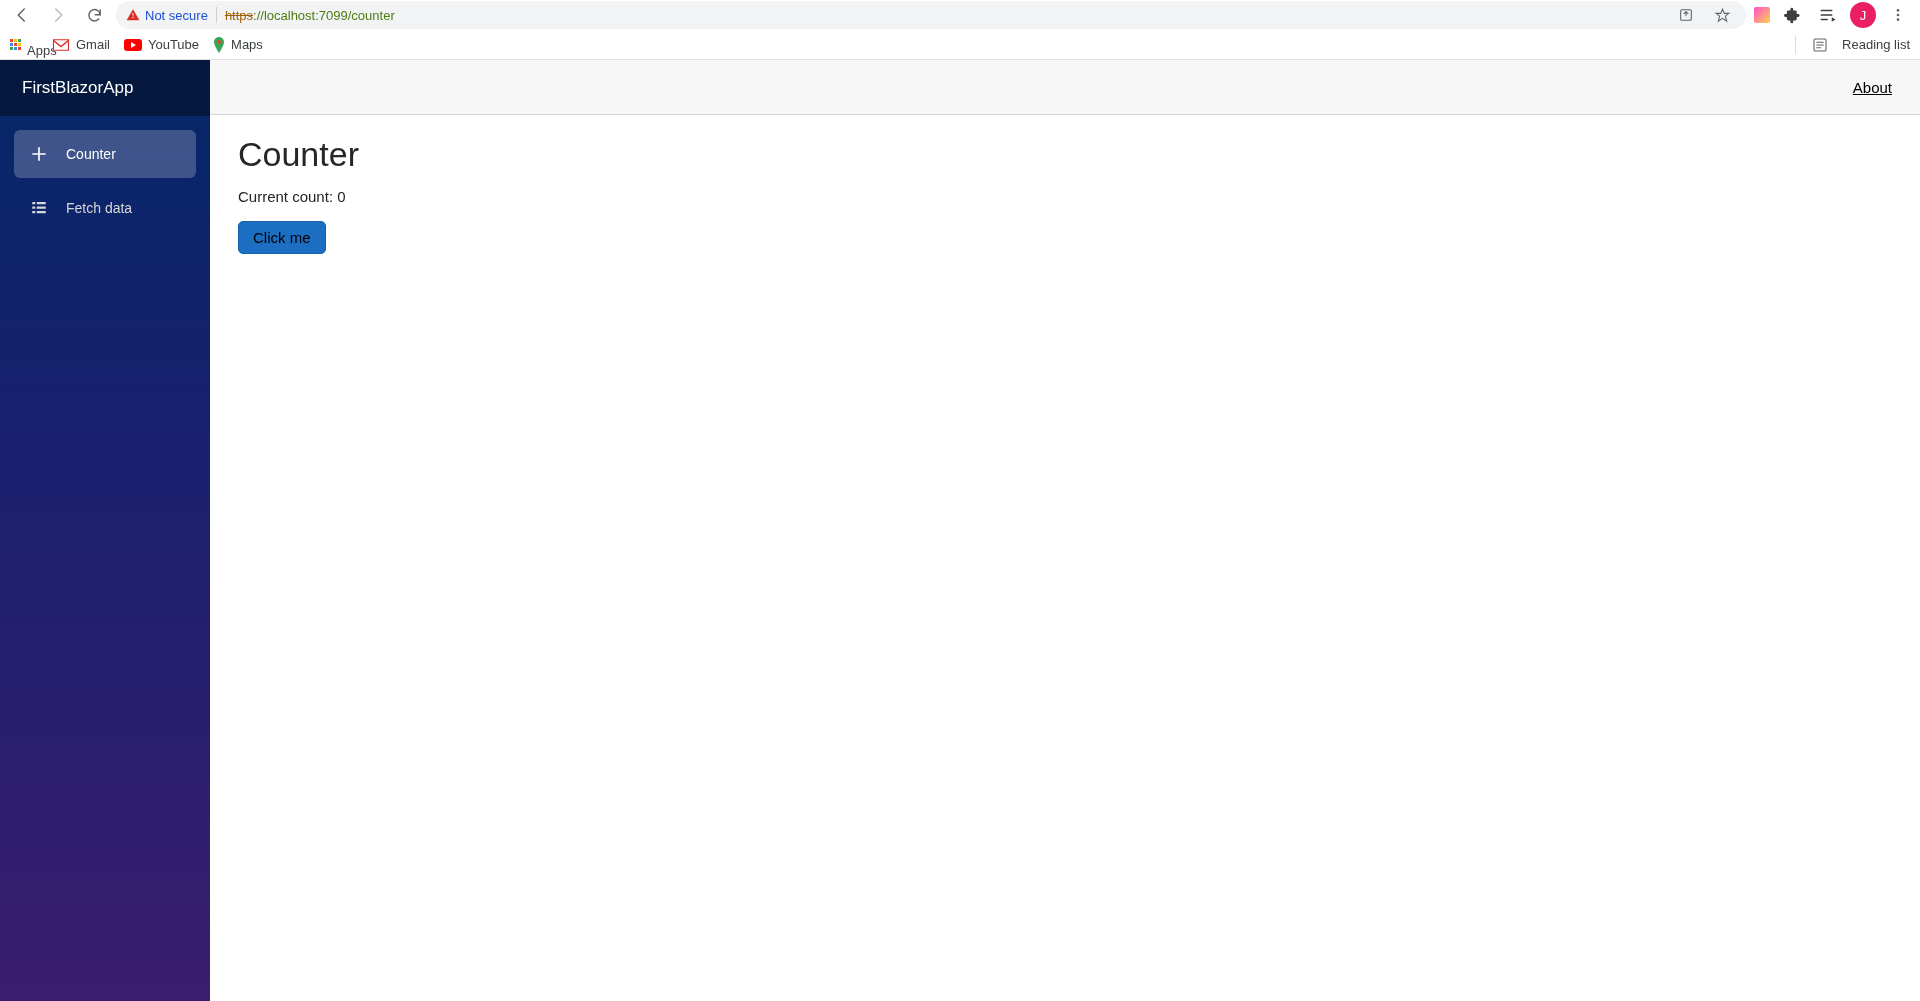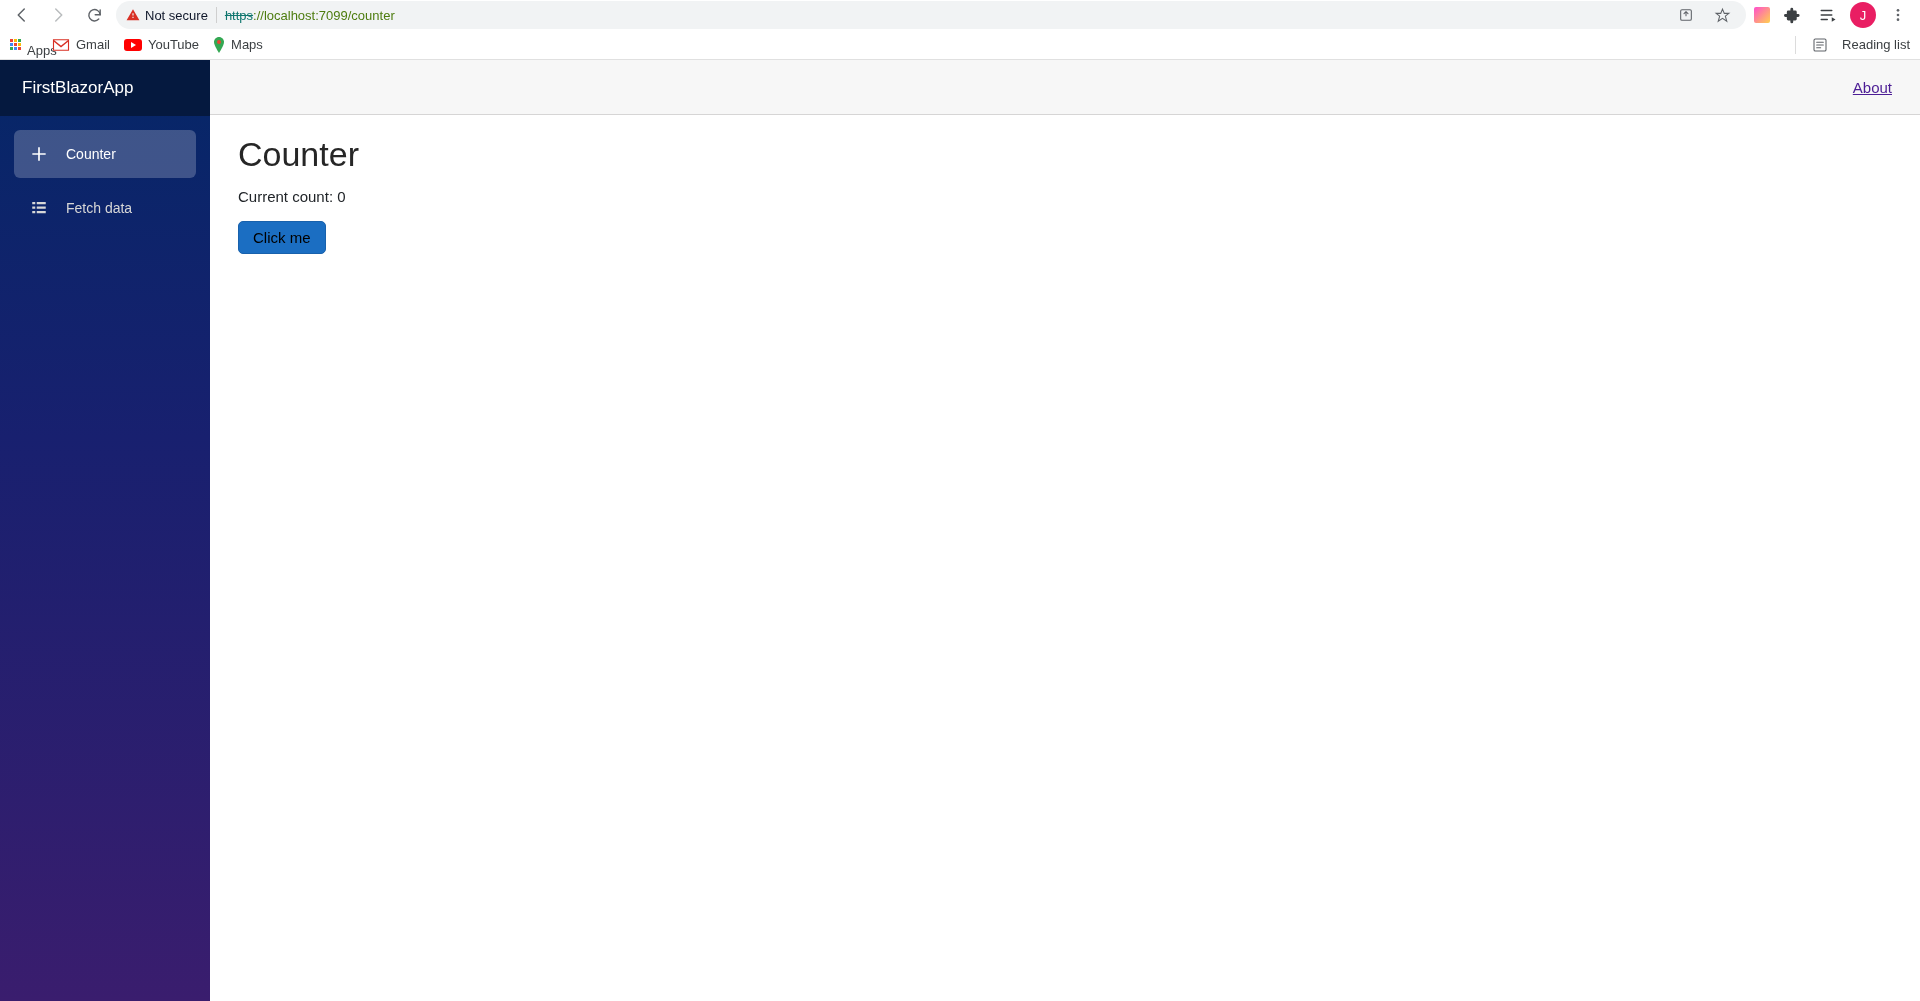--- a/index.html
+++ b/index.html
@@ -5,23 +5,23 @@
   * { box-sizing: border-box; margin: 0; padding: 0; }
   html, body { height: 100%; width: 100%; font-family: "Segoe UI", Arial, sans-serif; font-size: 14px; color: #212529; }
   body { display: flex; flex-direction: column; overflow: hidden; }
 
   
   .chrome        { background: #fff; width: 100%; flex: 0 0 auto; }
   .toolbar       { display: flex; align-items: center; height: 30px; padding: 0 8px; gap: 8px; background:#fff;}
   .icon-btn      { width: 28px; height: 28px; display: flex; align-items: center; justify-content: center; color:#5f6368; border-radius:50%; }
   .icon-btn.disabled { color:#b9bcbe; }
   .addr-bar      { flex: 1 1 auto; height: 28px; background:#f1f3f4; border-radius:14px; display:flex; align-items:center; padding:0 10px; gap:8px; font-size:13px; color:#202124; }
-  .not-secure    { color:#0f172a; display:flex; align-items:center; gap:5px; font-size:13px;}
+  .not-secure    { color:#1d4ed8; display:flex; align-items:center; gap:5px; font-size:13px;}
   .divider       { width:1px; height:16px; background:#cfcfcf; }
-  .url-https     { color:#0f766e; text-decoration:line-through; }
+  .url-https     { color:#a16207; text-decoration:line-through; }
   .url-rest      { color:#4d7c0f; }
   .spacer        { flex:1; }
   .swatch        { width:16px; height:16px; background:linear-gradient(135deg,#ff4ecd,#ffd14e); border-radius:2px;}
   .avatar        { width:26px; height:26px; border-radius:50%; background:#e91e63; color:#fff; display:flex; align-items:center; justify-content:center; font-size:13px; font-weight:500;}
   .bookmarks     { display:flex; align-items:center; height:30px; padding:0 10px; gap:14px; font-size:13px; color:#3c4043; border-bottom:1px solid #e0e0e0; background:#fff;}
   .bm            { display:flex; align-items:center; gap:6px; cursor:pointer;}
   .apps-icon span{ display:grid; grid-template-columns:repeat(3,3px); grid-auto-rows:3px; gap:1px;}
   .apps-icon i   { width:3px; height:3px; }
   .apps-icon i:nth-child(1){background:#ea4335;} .apps-icon i:nth-child(2){background:#fbbc05;}
   .apps-icon i:nth-child(3){background:#34a853;} .apps-icon i:nth-child(4){background:#4285f4;}
@@ -36,21 +36,21 @@
   
   .app           { flex: 1 1 auto; display:flex; min-height:0; }
   .sidebar       { width:210px; background:linear-gradient(180deg,#052767 0%, #18206f 40%, #3a1d6e 100%); color:#d7d7d7; display:flex; flex-direction:column; }
   .brand         { background:#05193f; height:56px; display:flex; align-items:center; padding:0 22px; color:#fff; font-size:17px;}
   .nav           { padding:14px 14px; display:flex; flex-direction:column; gap:6px;}
   .nav-item      { display:flex; align-items:center; gap:16px; padding:0 14px; height:48px; border-radius:6px; color:#d7d7d7; font-size:14px; cursor:pointer;}
   .nav-item.active{ background:rgba(255,255,255,0.22); color:#fff; }
   .nav-icon      { width:22px; display:flex; justify-content:center; }
   .content       { flex:1; display:flex; flex-direction:column; min-width:0; }
   .topbar        { height:55px; background:#f7f7f7; border-bottom:1px solid #d6d5d5; display:flex; align-items:center; justify-content:flex-end; padding:0 28px;}
-  .about-link    { color:#4c1d95; text-decoration:underline; font-size:15px;}
+  .about-link    { color:#000000; text-decoration:underline; font-size:15px;}
   .page          { padding:20px 28px; }
   h1.page-title  { font-size:34px; font-weight:500; color:#262626; margin-bottom:14px;}
   .count-line    { font-size:15px; margin-bottom:16px;}
   .btn-primary   { background:#1b6ec2; color:#000000; border:1px solid #1861ac; padding:7px 14px; font-size:15px; border-radius:5px; cursor:pointer;}
   svg            { display:block; }
   .star-path     { stroke:#5f6368; stroke-width:1.5; fill:none; }
 </style>
 </head>
 <body>
 

